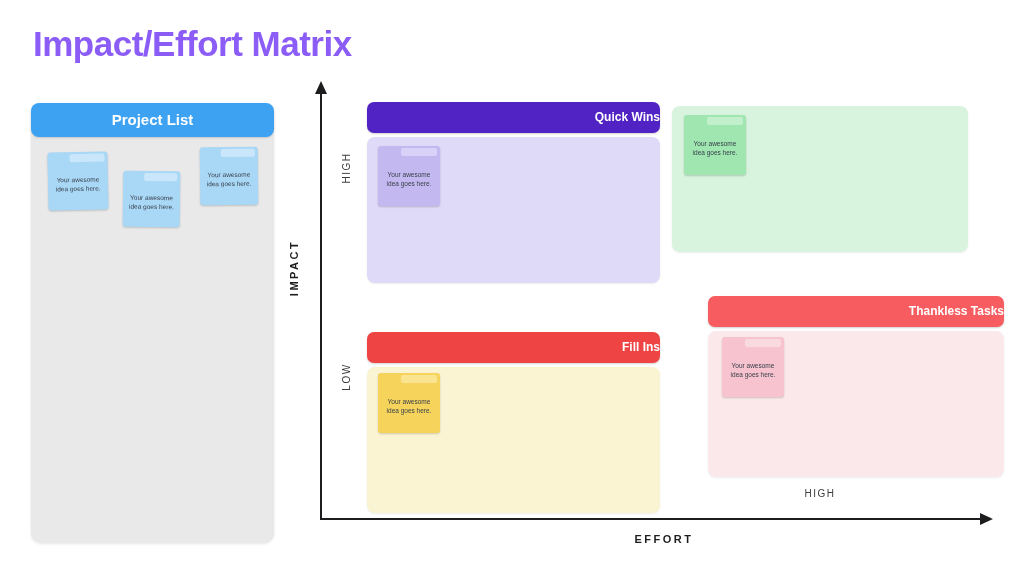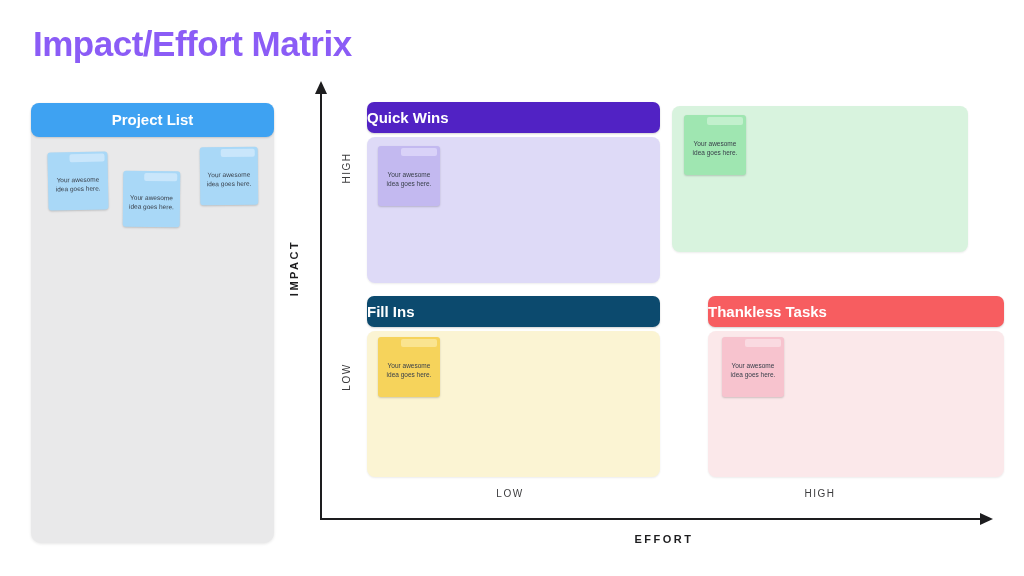--- a/index.html
+++ b/index.html
@@ -40,22 +40,22 @@
   .tick-ylow{left:346px;top:377px;}
   .tick-xlow{left:510px;top:493px;}
   .tick-xhigh{left:820px;top:493px;}
 
   
   .quadrant{position:absolute;}
   .q-qw{left:367px;top:102px;width:293px;}
   .q-mp{left:672px;top:102px;width:296px;}
   .q-fi{left:367px;top:296px;width:293px;}
   .q-tt{left:708px;top:296px;width:296px;}
-  .q-header{height:31px;border-radius:7px;color:#fff;font-weight:bold;font-size:15px;
-            text-align:left;line-height:31px;box-shadow:0 1px 2px rgba(0,0,0,.18);}
+  .q-header{height:31px;border-radius:7px;color:#fff;font-weight:bold;font-size:12px;
+            text-align:right;line-height:31px;box-shadow:0 1px 2px rgba(0,0,0,.18);}
   .q-body{position:relative;margin-top:4px;height:146px;border-radius:8px;
           box-shadow:0 1px 2px rgba(0,0,0,.08);}
   .qn-qw{left:11px;top:9px;width:62px;height:60px;}
   .qn-mp{left:12px;top:9px;width:62px;height:60px;}
   .qn-fi{left:11px;top:6px;width:62px;height:60px;}
   .qn-tt{left:14px;top:6px;width:62px;height:60px;}
 </style>
 </head>
 <body>
 
@@ -107,21 +107,21 @@
   <div class="quadrant q-mp">
     <div class="q-body" style="background: rgb(216, 243, 222);">
       <div class="note qn-mp" style="background: rgb(159, 230, 177);">
         <span class="note-tape" style="background: rgb(194, 240, 205);"></span>
         <span class="note-text">Your awesome idea goes here.</span>
       </div>
     </div>
   </div>
 
   <div class="quadrant q-fi">
-    <div class="q-header" style="background: #0c4a6e;">Fill Ins</div>
+    <div class="q-header" style="background: #ef4444; margin-top: 36px;">Fill Ins</div>
     <div class="q-body" style="background: rgb(251, 244, 211);">
       <div class="note qn-fi" style="background: rgb(246, 211, 91);">
         <span class="note-tape" style="background: rgb(250, 228, 144);"></span>
         <span class="note-text">Your awesome idea goes here.</span>
       </div>
     </div>
   </div>
 
   <div class="quadrant q-tt">
     <div class="q-header" style="background: rgb(247, 93, 96);">Thankless Tasks</div>

